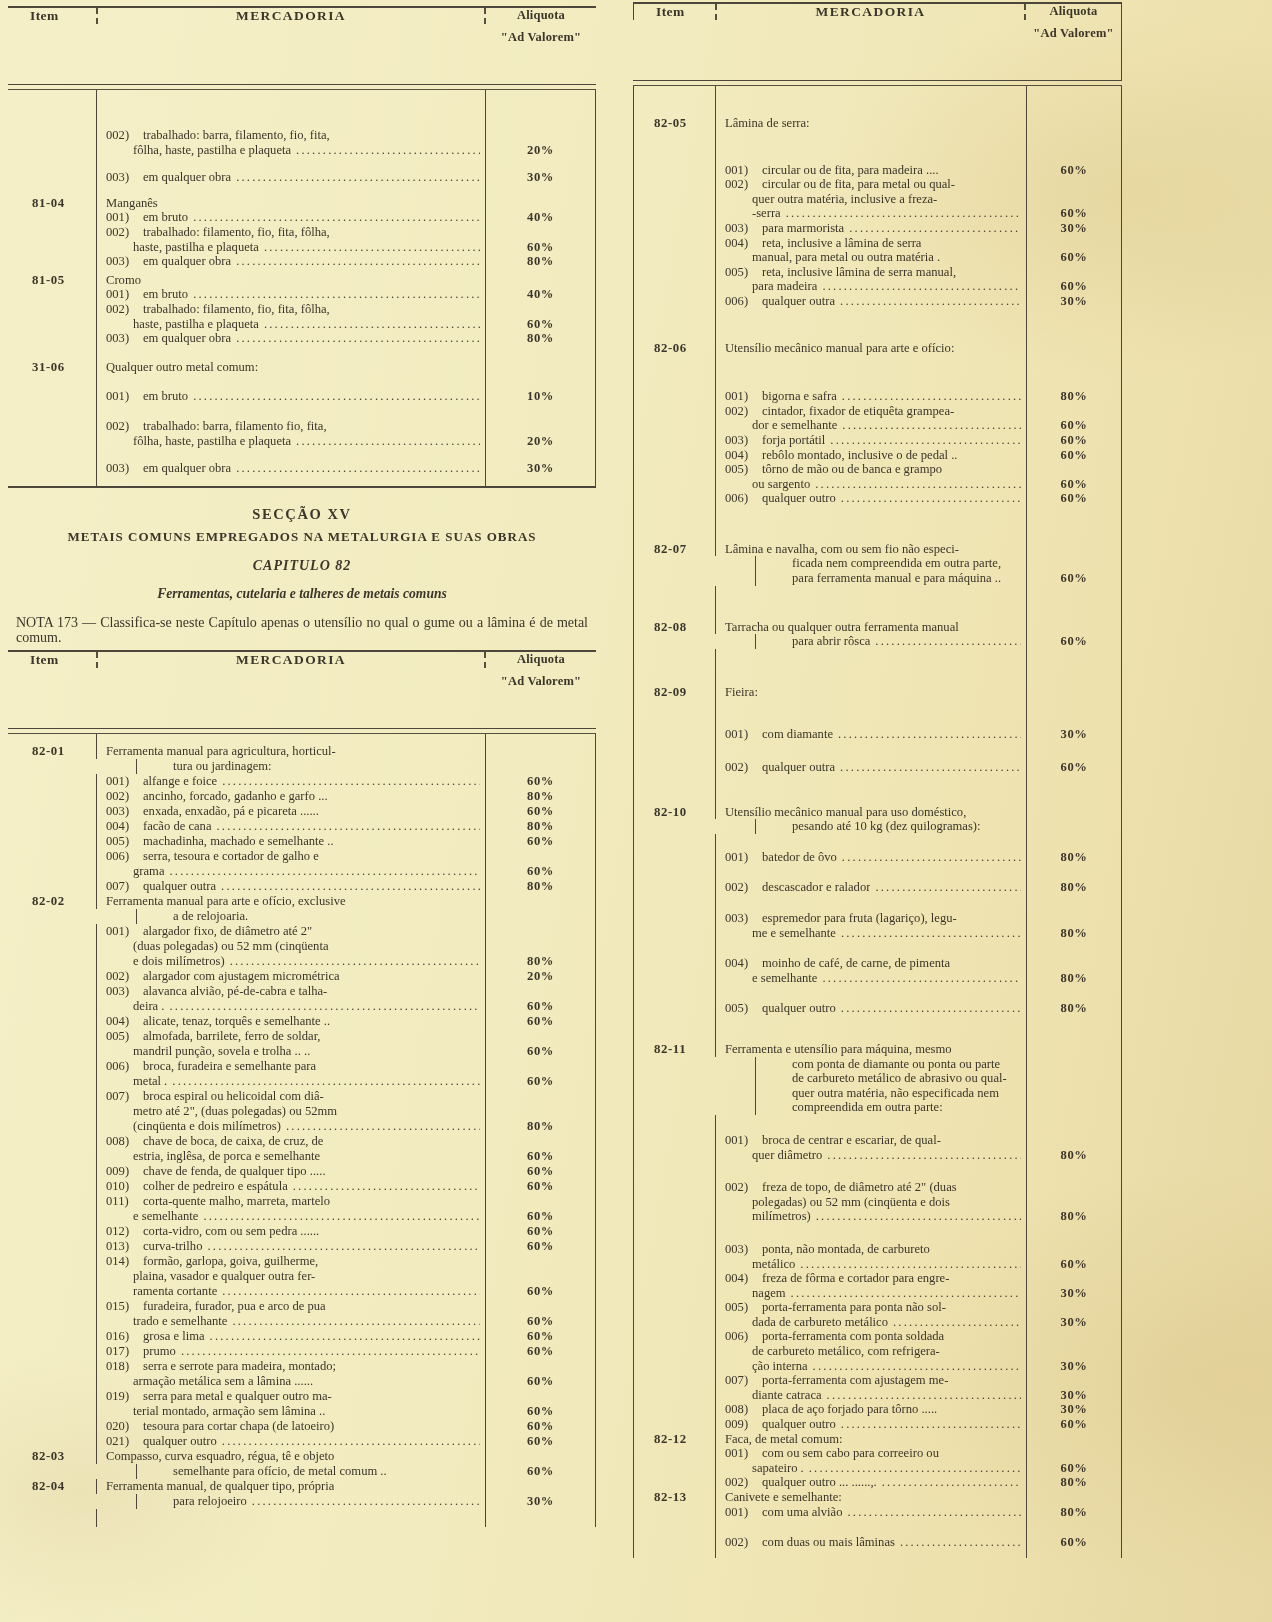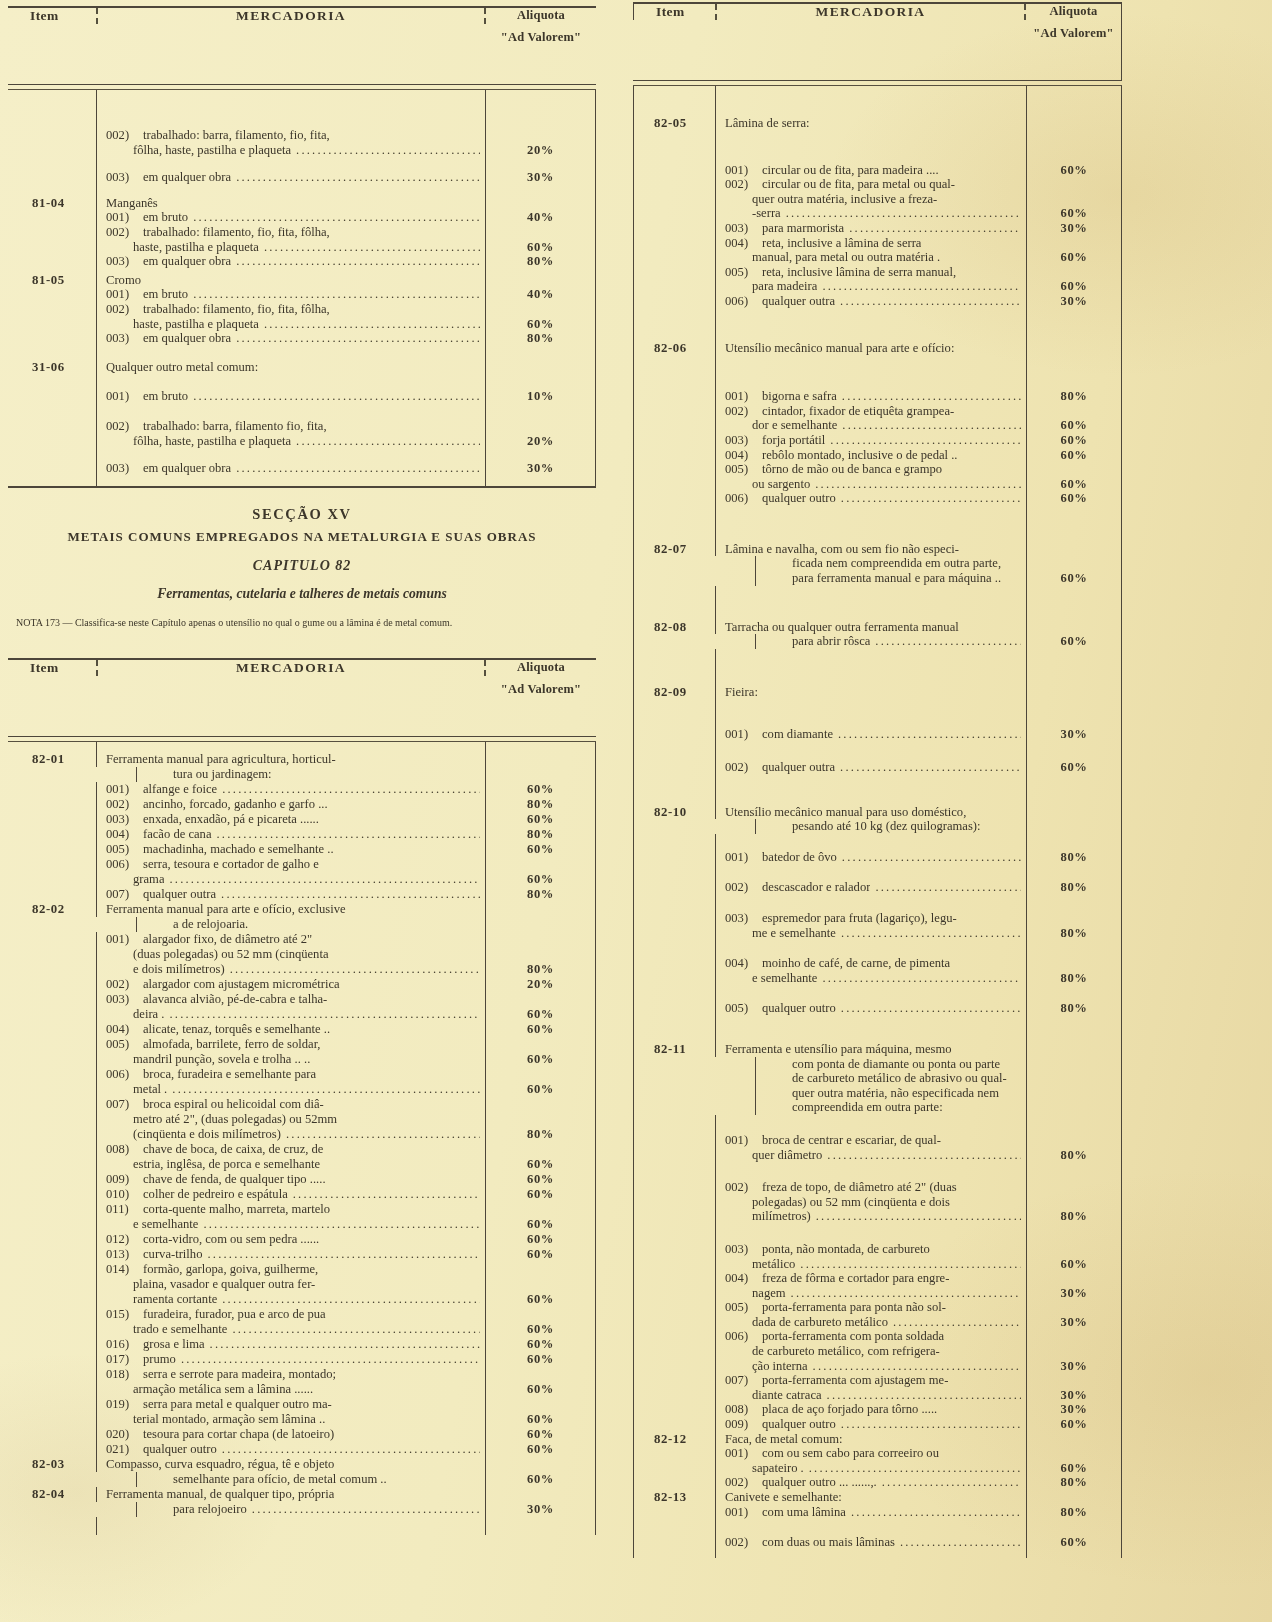--- a/index.html
+++ b/index.html
@@ -42,27 +42,27 @@
     border-right:1.6px solid #4d463a;padding:0 5px 0 9px;box-sizing:border-box;min-width:0;}
   .c-val{width:var(--wa);flex:none;text-align:center;font-weight:bold;letter-spacing:0.6px;
     border-right:1.6px solid #4d463a;box-sizing:border-box;}
   .num{flex:none;width:37px;}
   .line.sc .c-body{padding-left:36px;}
   .line.hc .c-body{padding-left:36px;margin-left:40px;}
   .dots{flex:1;overflow:hidden;white-space:nowrap;letter-spacing:2.2px;margin-left:5px;
     min-width:10px;color:#46402f;}
   .txt{white-space:nowrap;overflow:hidden;}
 
-  .section{padding:10px 8px 28px 8px;}
+  .section{padding:10px 8px 4px 8px;}
   .sec-title{text-align:center;font-weight:bold;font-size:14.5px;letter-spacing:1.6px;margin-top:8px;}
   .sec-sub{text-align:center;font-size:13px;font-weight:bold;letter-spacing:1px;margin-top:6px;}
   .sec-cap{text-align:center;font-style:italic;font-weight:bold;font-size:14px;
     letter-spacing:1px;margin-top:13px;}
   .sec-capt{text-align:center;font-style:italic;font-weight:bold;font-size:13.6px;margin-top:12px;}
-  .sec-nota{font-size:10px;margin-top:13px;text-align:justify;line-height:15.5px;}
+  .sec-nota{font-size:14px;margin-top:13px;text-align:justify;line-height:15.5px;}
 </style>
 </head>
 <body>
 
 <div class="col col-left t-left">
   <div class="rule"></div>
 
   <div class="thead">
     <div class="th-item">
       <span>Item</span>
@@ -1337,21 +1337,21 @@
         <div class="c-item"><span class="icode">82-13</span></div>
         <div class="c-body">
           <span class="txt">Canivete e semelhante:</span>
         </div>
         <div class="c-val"></div>
       </div>
       <div class="line sub">
         <div class="c-item"></div>
         <div class="c-body">
           <span class="num">001)</span>
-          <span class="txt">com uma lâmina</span>
+          <span class="txt">com uma alvião</span>
           <span class="dots">..........................................................................................</span>
         </div>
         <div class="c-val"><span class="val">80%</span></div>
       </div>
       <div class="line" style="height: 16px;">
         <div class="c-item"></div>
         <div class="c-body"></div>
         <div class="c-val"></div>
       </div>
       <div class="line sub">

